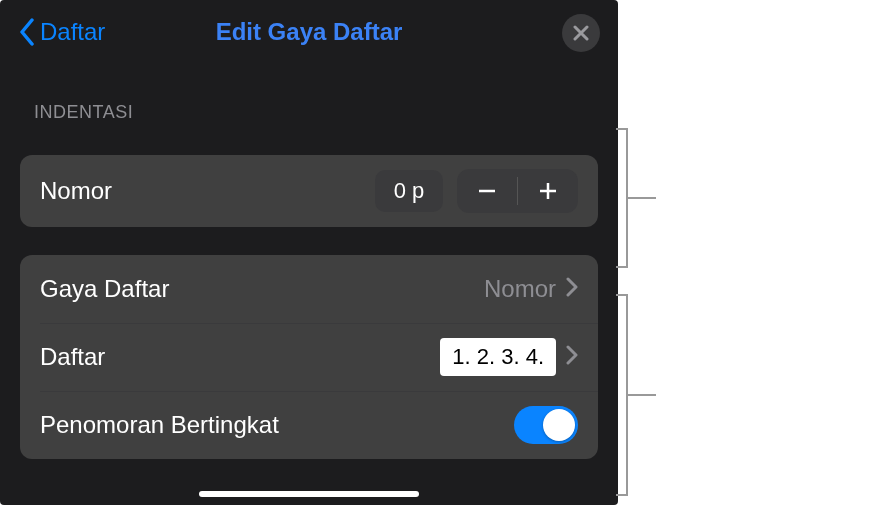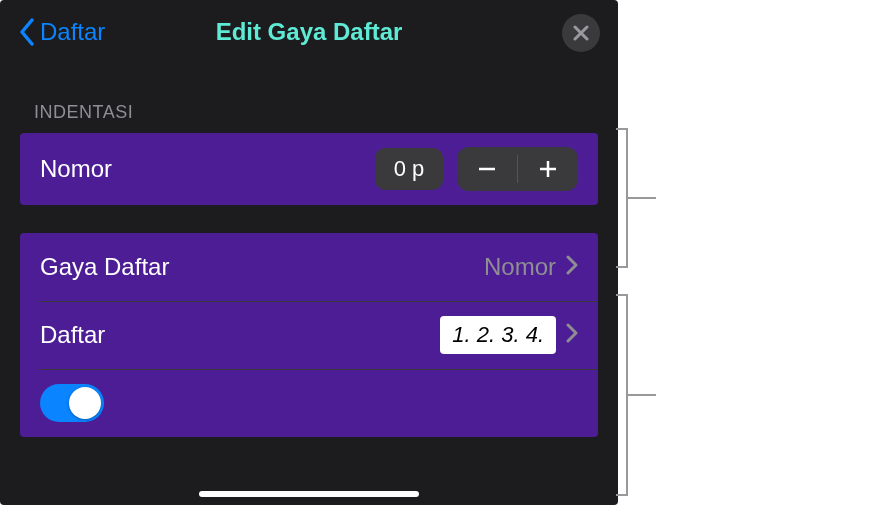--- a/index.html
+++ b/index.html
@@ -36,47 +36,47 @@
     font-size: 24px;
     cursor: pointer;
   }
   .back svg { width: 18px; height: 28px; margin-right: 4px; }
   .title {
     position: absolute;
     left: 0; right: 0;
     text-align: center;
     font-size: 24px;
     font-weight: 600;
-    color: #5eead4;
+    color: #3b82f6;
     pointer-events: none;
   }
   .close {
     position: absolute;
     right: 18px;
     top: 14px;
     width: 38px;
     height: 38px;
     border-radius: 50%;
     background: #3a3a3c;
     display: flex;
     align-items: center;
     justify-content: center;
     cursor: pointer;
   }
   .close svg { width: 16px; height: 16px; }
   .section-label {
     font-size: 18px;
     color: #8e8e93;
-    padding: 38px 34px 10px 34px;
+    padding: 38px 34px 24px 34px;
     letter-spacing: 0.5px;
   }
   .group {
-    margin: 0 20px;
-    background: #4c1d95;
-    border-radius: 4px;
+    margin: 8px 20px;
+    background: #404040;
+    border-radius: 12px;
     overflow: hidden;
   }
   .group + .group { margin-top: 28px; }
   .row {
     display: flex;
     align-items: center;
     padding: 14px 20px;
     min-height: 68px;
     position: relative;
   }
@@ -134,21 +134,20 @@
     font-size: 24px;
     color: #8e8e93;
   }
   .chevron svg { width: 12px; height: 20px; }
   .format-chip {
     background: #fff;
     color: #000;
     font-size: 22px;
     padding: 6px 12px;
     border-radius: 4px;
-    font-style: italic;
   }
   .toggle {
     width: 64px;
     height: 38px;
     background: #0a84ff;
     border-radius: 20px;
     position: relative;
     cursor: pointer;
   }
   .toggle-knob {
@@ -256,20 +255,21 @@
       <div class="row-right">
         <span class="format-chip">1. 2. 3. 4.</span>
         <span class="chevron">
           <svg viewBox="0 0 12 20">
               <path d="M2 2 L10 10 L2 18" fill="none" stroke="#8e8e93" stroke-width="3" stroke-linecap="round" stroke-linejoin="round"></path>
             </svg>
         </span>
       </div>
     </div>
     <div class="row">
+      <div class="row-label">Penomoran Bertingkat</div>
       <div class="toggle">
         <div class="toggle-knob"></div>
       </div>
     </div>
   </div>
 
   <div class="home-indicator"></div>
 </div>
 
 <div class="bracket" style="left:626px; top:128px; height:140px;">

